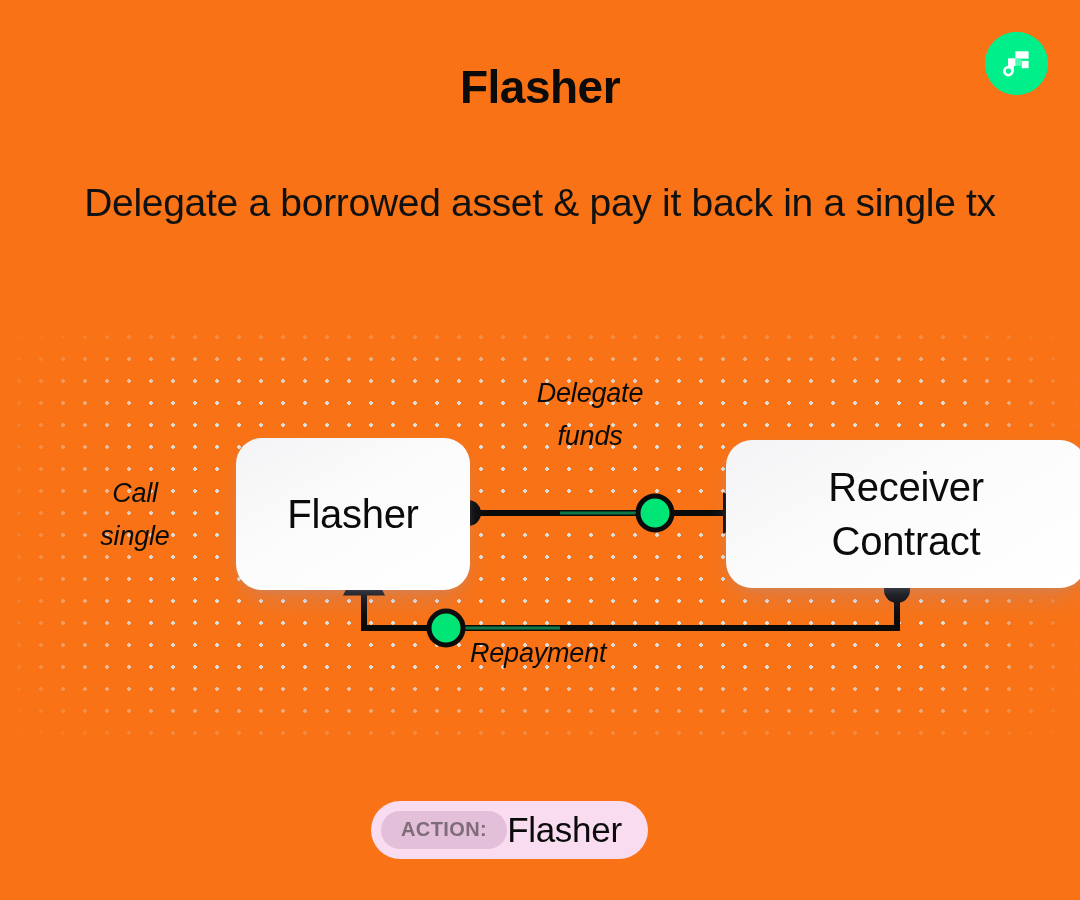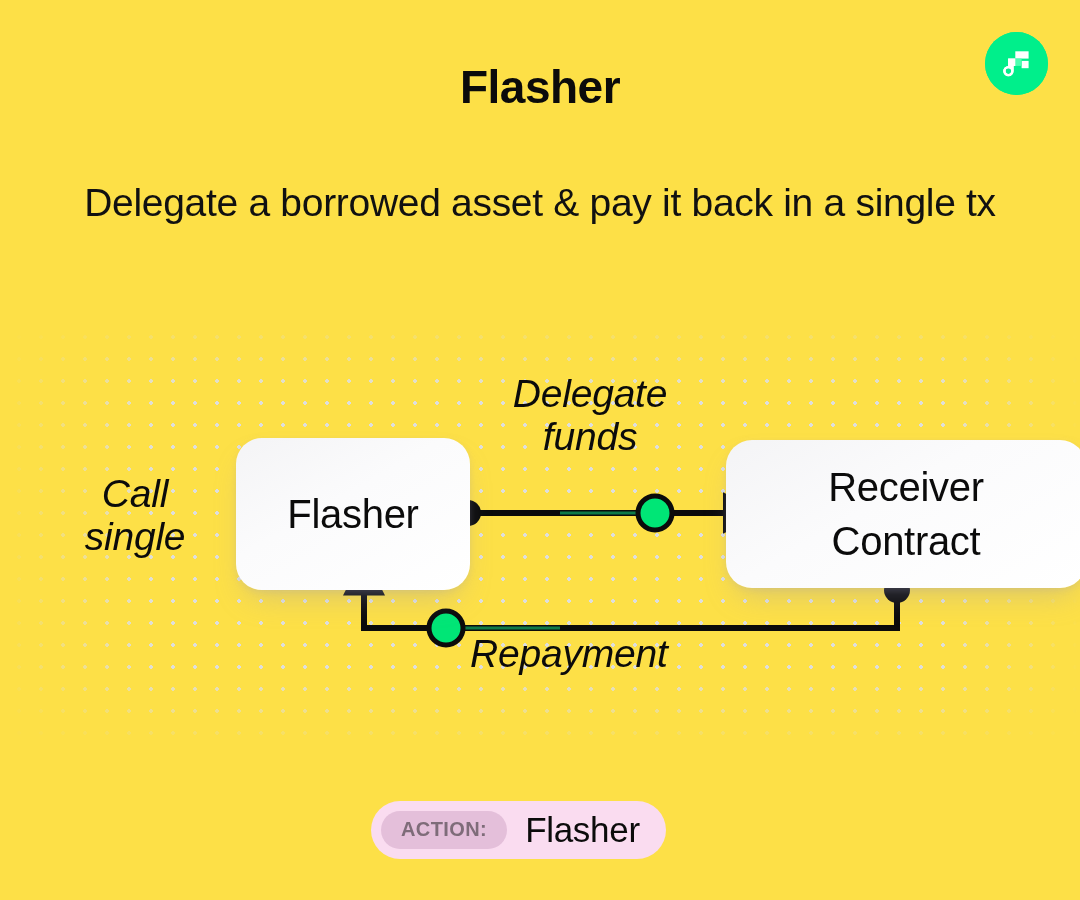--- a/index.html
+++ b/index.html
@@ -9,21 +9,21 @@
     height: 900px;
     background: #efefef;
     font-family: "Liberation Sans", sans-serif;
     overflow: hidden;
   }
 
   #root {
     position: relative;
     width: 1080px;
     height: 900px;
-    background: #fde047;
+    background: #f97316;
   }
 
   
   .logo {
     position: absolute;
     top: 32px;
     left: 985px;
     width: 63px;
     height: 63px;
     border-radius: 50%;
@@ -108,21 +108,21 @@
     left: 726px; top: 120px;
     width: 360px; height: 148px;
     font-size: 40px;
     line-height: 54px;
   }
 
   
   .edge-label {
     position: absolute;
     font-style: italic;
-    font-size: 39px;
+    font-size: 27px;
     line-height: 43px;
     color: #0b0b0b;
     text-align: center;
     letter-spacing: -0.2px;
     white-space: pre-line;
   }
   .label-call      { left: 50px;  top: 152px; width: 170px; }
   .label-delegate  { left: 474px; top: 52px;  width: 232px; }
   .label-repayment { left: 470px; top: 312px; width: 266px; text-align: left; font-style: italic; }
 
@@ -133,21 +133,20 @@
   .action-badge {
     position: absolute;
     left: 371px;
     top: 801px;
     height: 58px;
     padding: 0 26px 0 10px;
     border-radius: 29px;
     background: #fadcf0;
     display: flex;
     align-items: center;
-    gap: 18px;
   }
   .action-tag {
     background: #e4bfda;
     color: #7e6c79;
     border-radius: 20px;
     padding: 7px 20px 8px 20px;
     font-size: 20px;
     font-weight: 700;
     letter-spacing: 0.4px;
   }

